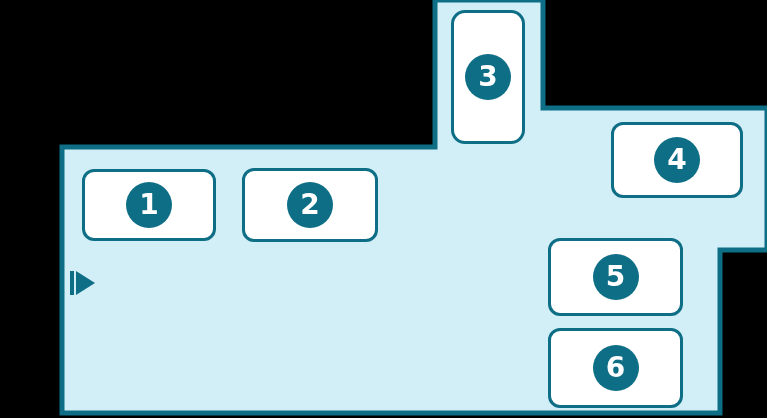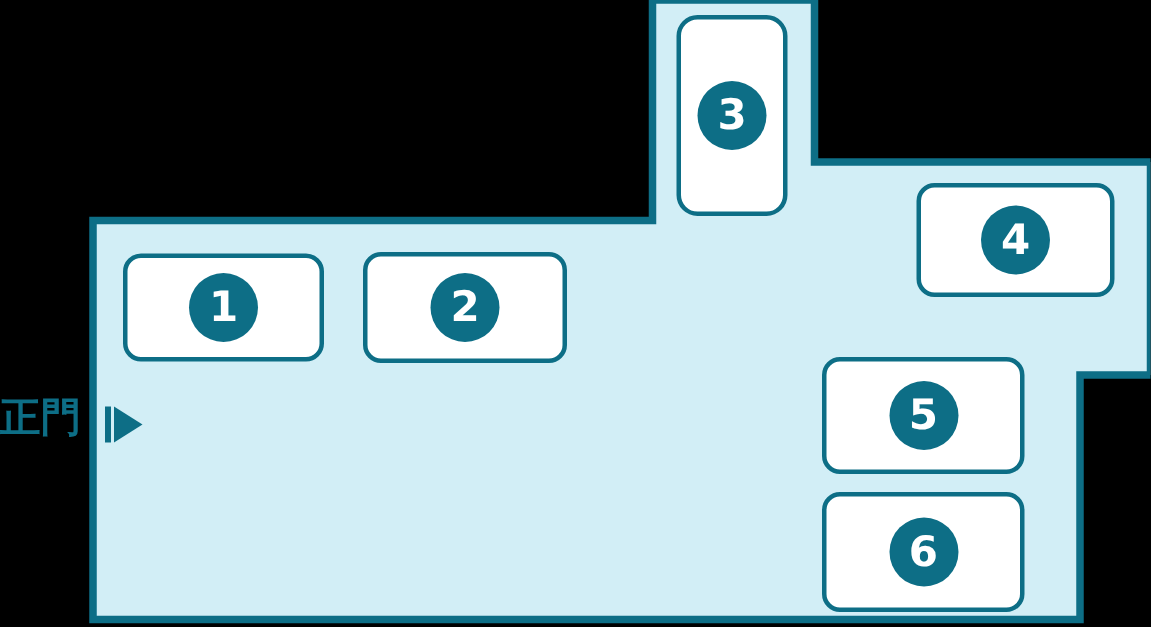--- a/index.html
+++ b/index.html
@@ -90,21 +90,20 @@
              L 543,0
              L 543,108
              L 767,108
              L 767,250
              L 720,250
              L 720,413
              L 62,413
              Z" fill="#d2eef6" stroke="#0d6e86" stroke-width="5" stroke-linejoin="miter"></path>
   </svg>
 
-  <div class="gate-label">正門</div>
 
   <svg class="gate-marker" viewBox="0 0 26 30" xmlns="http://www.w3.org/2000/svg">
     <rect x="0" y="3" width="4" height="24" fill="#0d6e86"></rect>
     <path d="M 6,3 L 25,15 L 6,27 Z" fill="#0d6e86"></path>
   </svg>
 
   <div class="bldg" id="b1">
     <div class="badge">1</div>
   </div>
 

